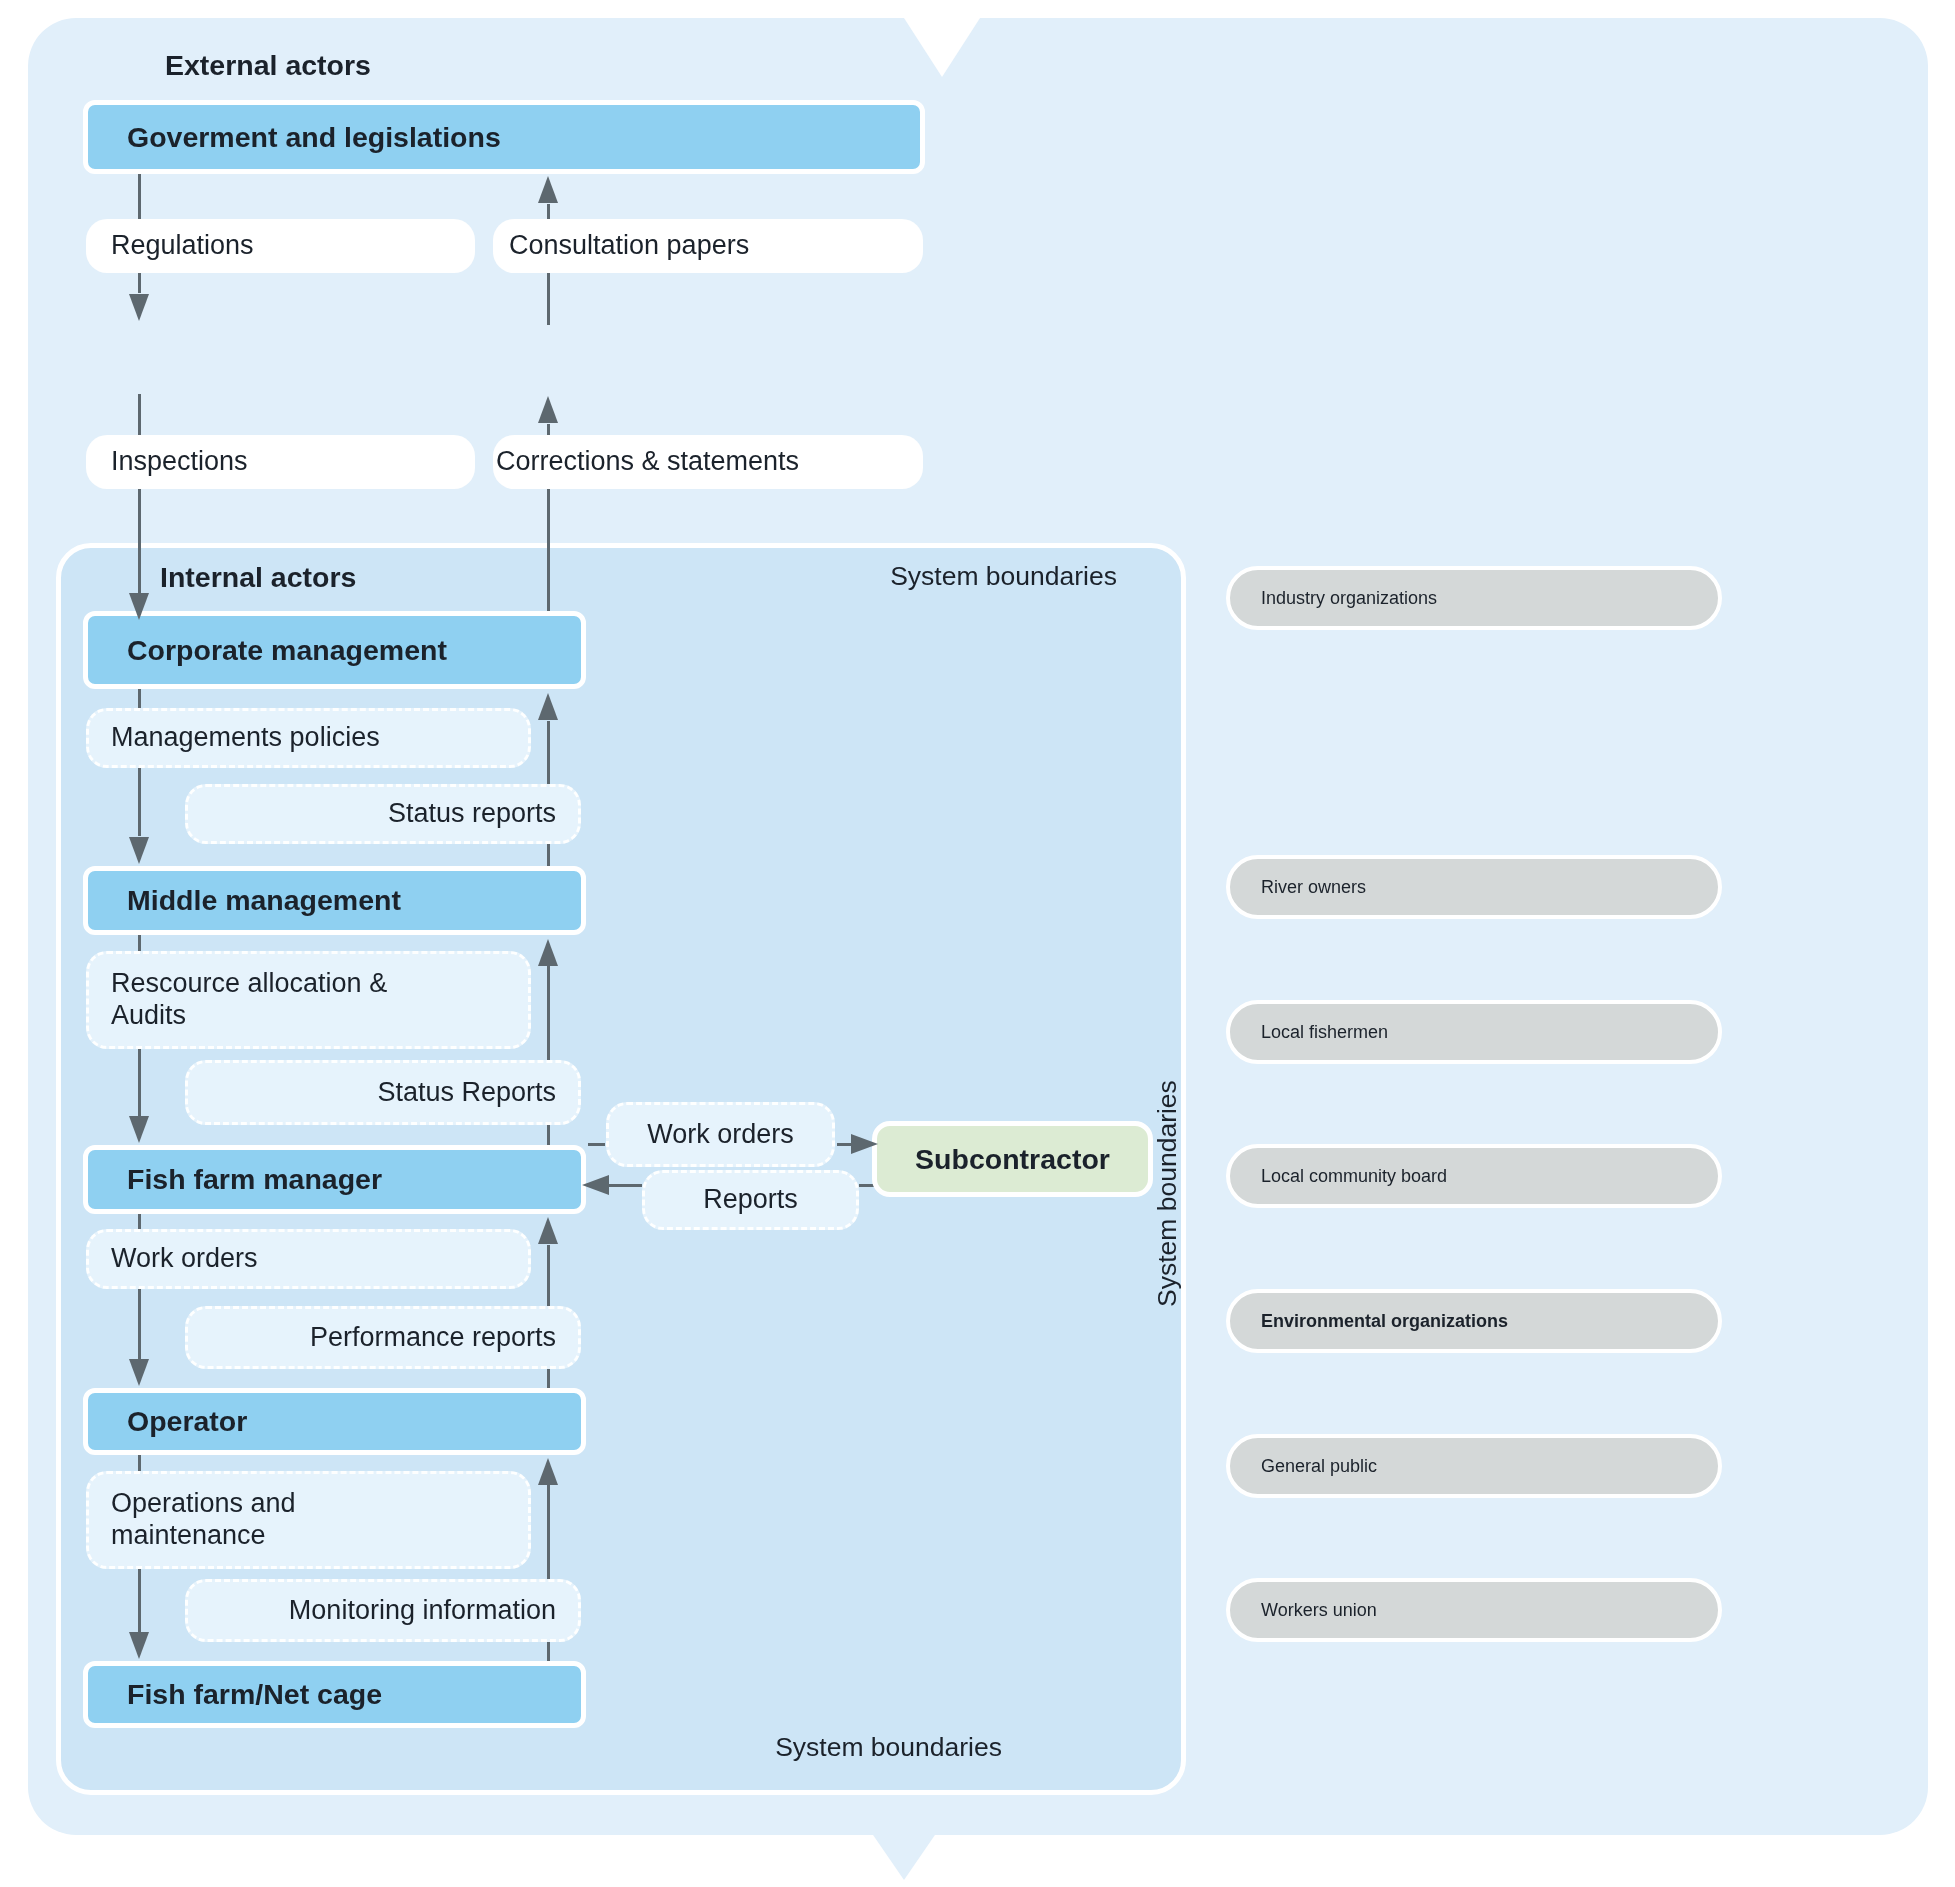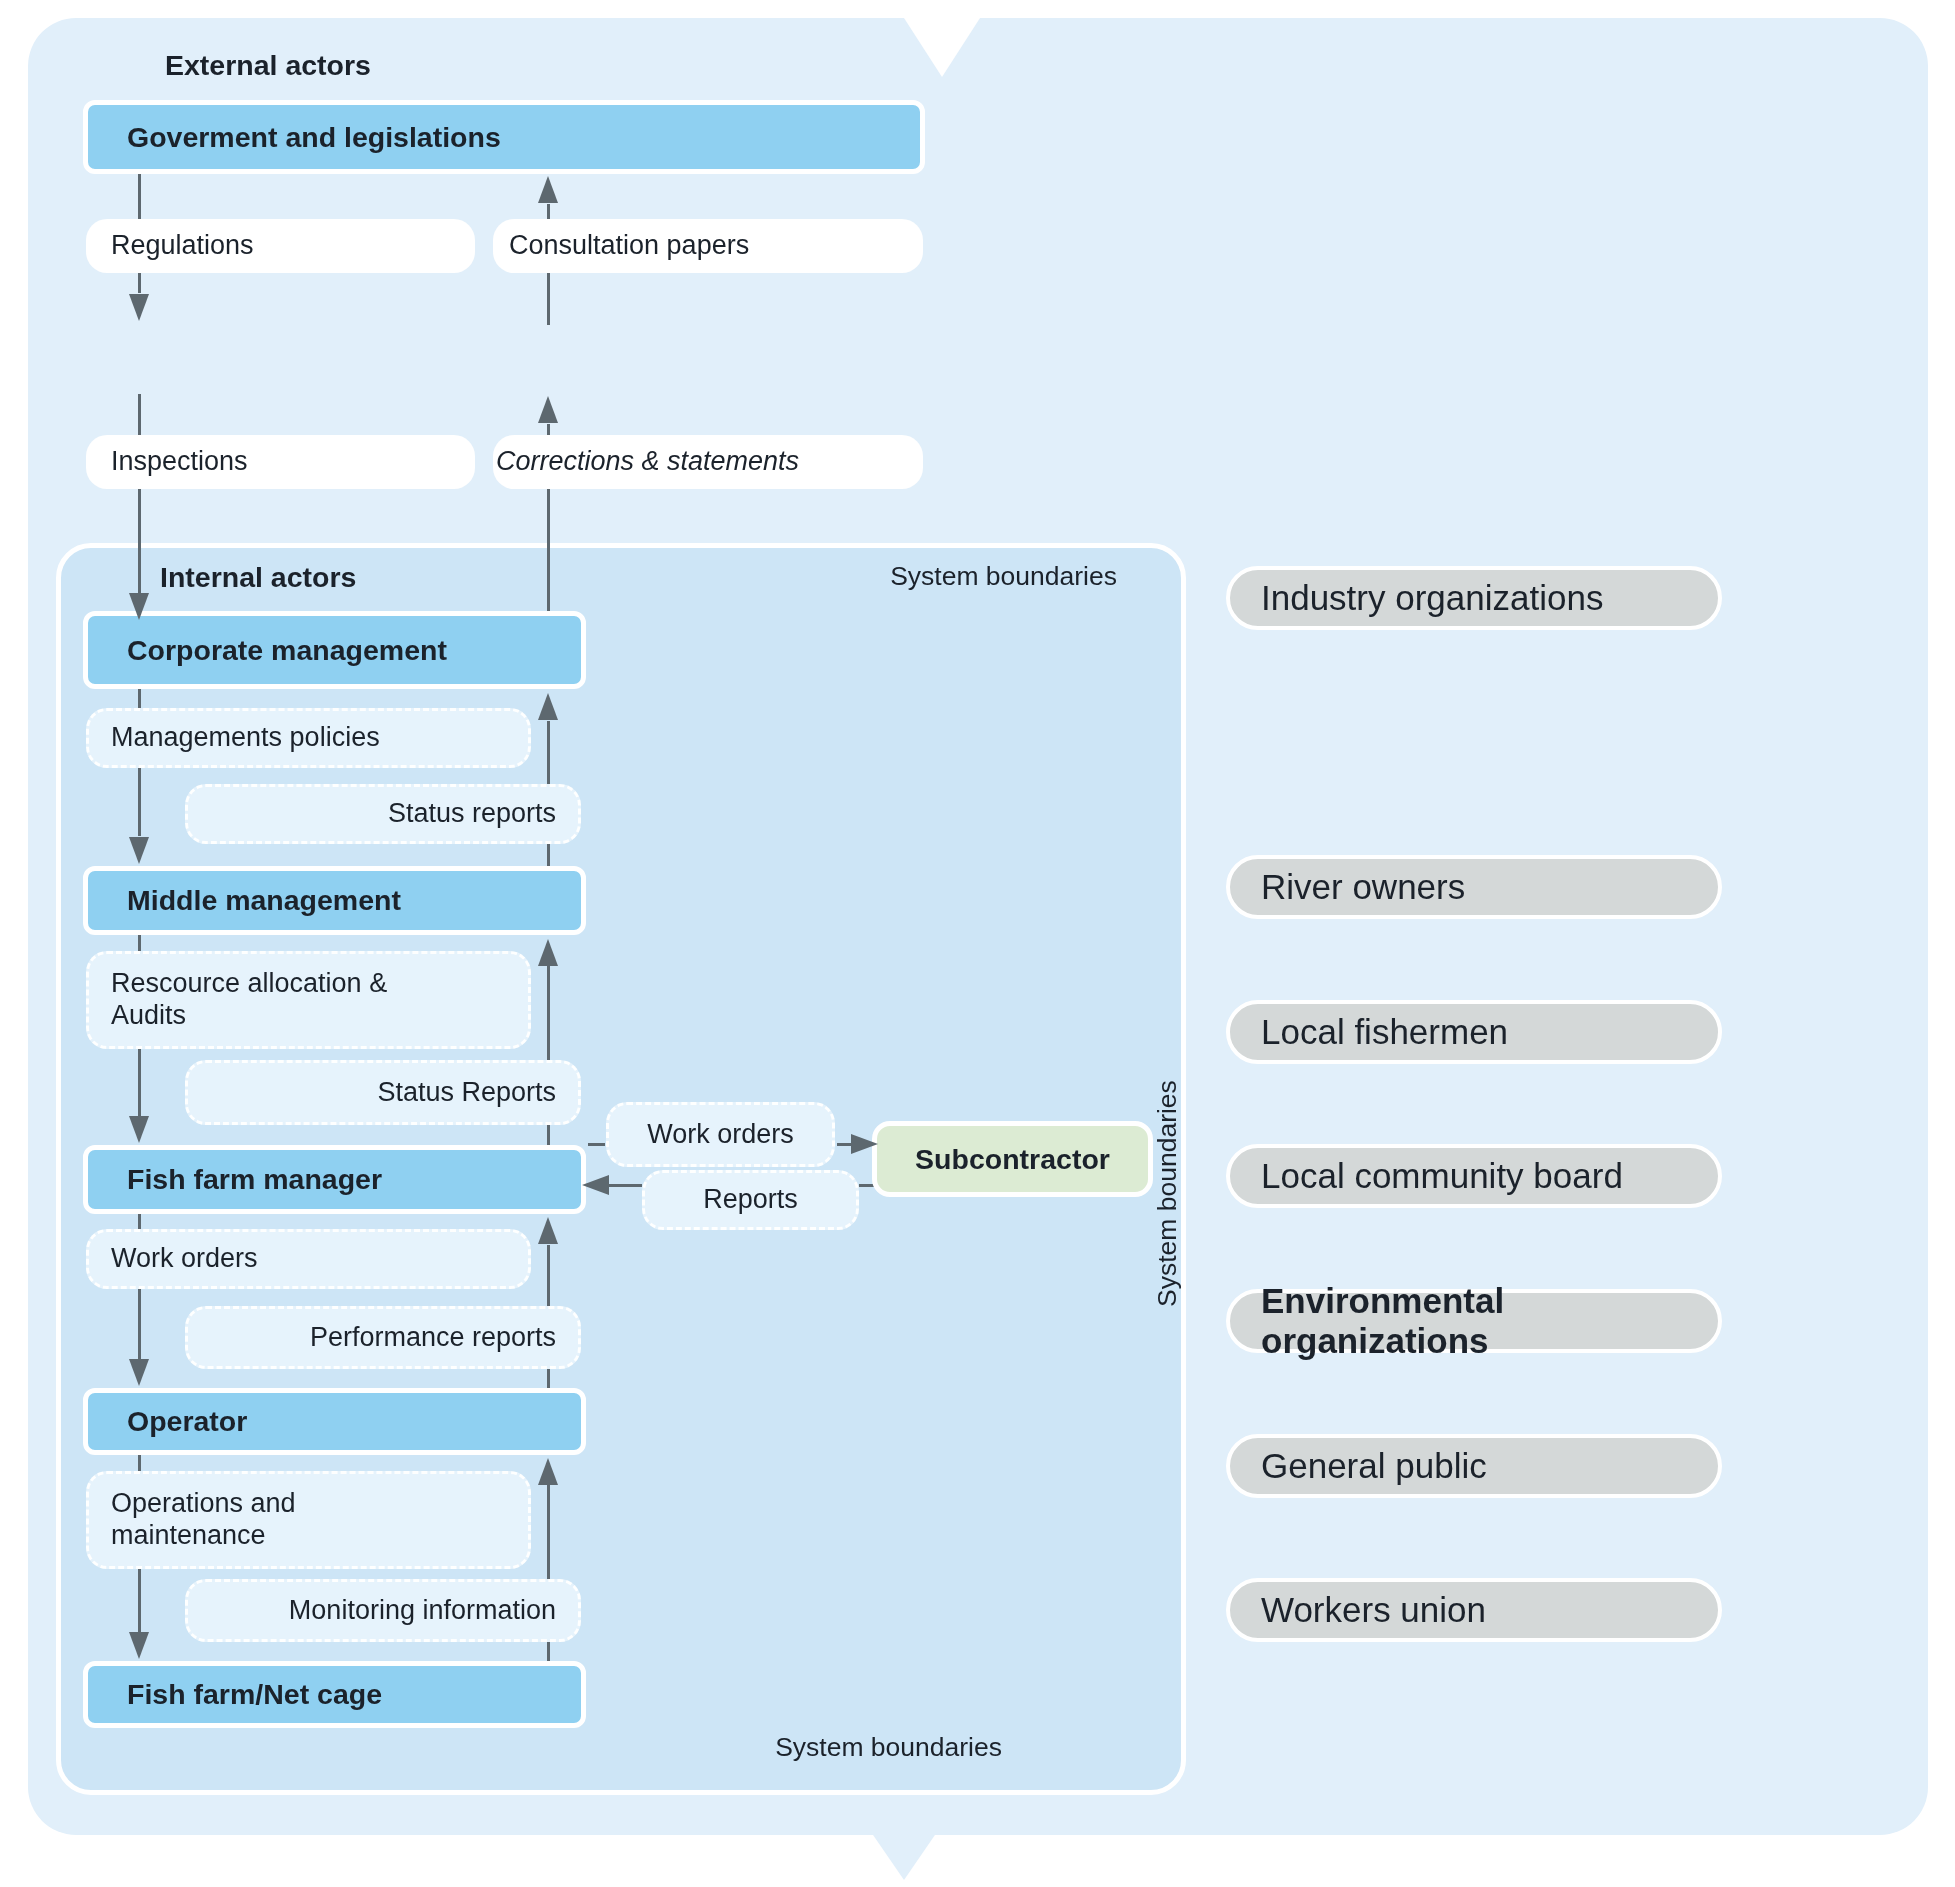--- a/index.html
+++ b/index.html
@@ -38,21 +38,21 @@
   .lbl-right{justify-content:flex-end;padding-right:22px;}
   .lbl-center{justify-content:center;}
   .vline{position:absolute;width:2.5px;background:var(--arrow);z-index:2;}
   .hline{position:absolute;height:2.5px;background:var(--arrow);z-index:2;}
   .ah{position:absolute;width:0;height:0;z-index:5;}
   .ah-down{border-left:10px solid transparent;border-right:10px solid transparent;border-top:27.5px solid var(--arrow);}
   .ah-up{border-left:10px solid transparent;border-right:10px solid transparent;border-bottom:27.5px solid var(--arrow);}
   .ah-right{border-top:10px solid transparent;border-bottom:10px solid transparent;border-left:27.5px solid var(--arrow);}
   .ah-left{border-top:10px solid transparent;border-bottom:10px solid transparent;border-right:27.5px solid var(--arrow);}
   .pill{background:var(--pill);border:4.5px solid #ffffff;border-radius:35px;
-    display:flex;align-items:center;padding-left:31px;font-size:35px;z-index:4;}
+    display:flex;align-items:center;padding-left:31px;font-size:18px;z-index:4;}
   .vert-text{transform:rotate(-90deg);transform-origin:center;white-space:nowrap;}
 </style>
 </head>
 <body>
 
 <div class="canvas">
 
   <div class="abs outer-shape"></div>
   <div class="abs notch-top"></div>
   <div class="abs v-bottom"></div>
@@ -71,21 +71,21 @@
   <div class="vline" style="left:547px;top:204px;height:121px;"></div>
   <div class="abs lbl lbl-white lbl-left" style="left:493px;top:219px;width:430px;height:54px;padding-left:13px;">Consultation papers</div>
 
 
   <div class="vline" style="left:138px;top:394px;height:200px;"></div>
   <div class="ah ah-down" style="left:129px;top:593px;"></div>
   <div class="abs lbl lbl-white lbl-left" style="left:86px;top:435px;width:389px;height:54px;">Inspections</div>
 
   <div class="ah ah-up" style="left:538px;top:396px;"></div>
   <div class="vline" style="left:547px;top:424px;height:200px;"></div>
-  <div class="abs lbl lbl-white lbl-left" style="left:493px;top:435px;width:430px;height:54px;padding-left:0;font-style:italic;">Corrections &amp; statements</div>
+  <div class="abs lbl lbl-white lbl-left" style="left:493px;top:435px;width:430px;height:54px;padding-left:0;">Corrections &amp; statements</div>
 
   <div class="abs heading" style="left:160px;top:562px;z-index:3;">Internal actors</div>
   <div class="abs boundary" style="left:616px;top:562px;width:501px;text-align:right;z-index:3;">System boundaries</div>
   <div class="abs boundary vert-text" style="left:917px;top:1179px;width:501px;text-align:center;z-index:3;">System boundaries</div>
   <div class="abs boundary" style="left:551px;top:1733px;width:451px;text-align:right;z-index:3;">System boundaries</div>
 
   <div class="abs box-blue" style="left:83px;top:611px;width:503px;height:78px;">Corporate management</div>
 
   <div class="vline" style="left:138px;top:688px;height:148px;"></div>
   <div class="ah ah-down" style="left:129px;top:837px;"></div>

